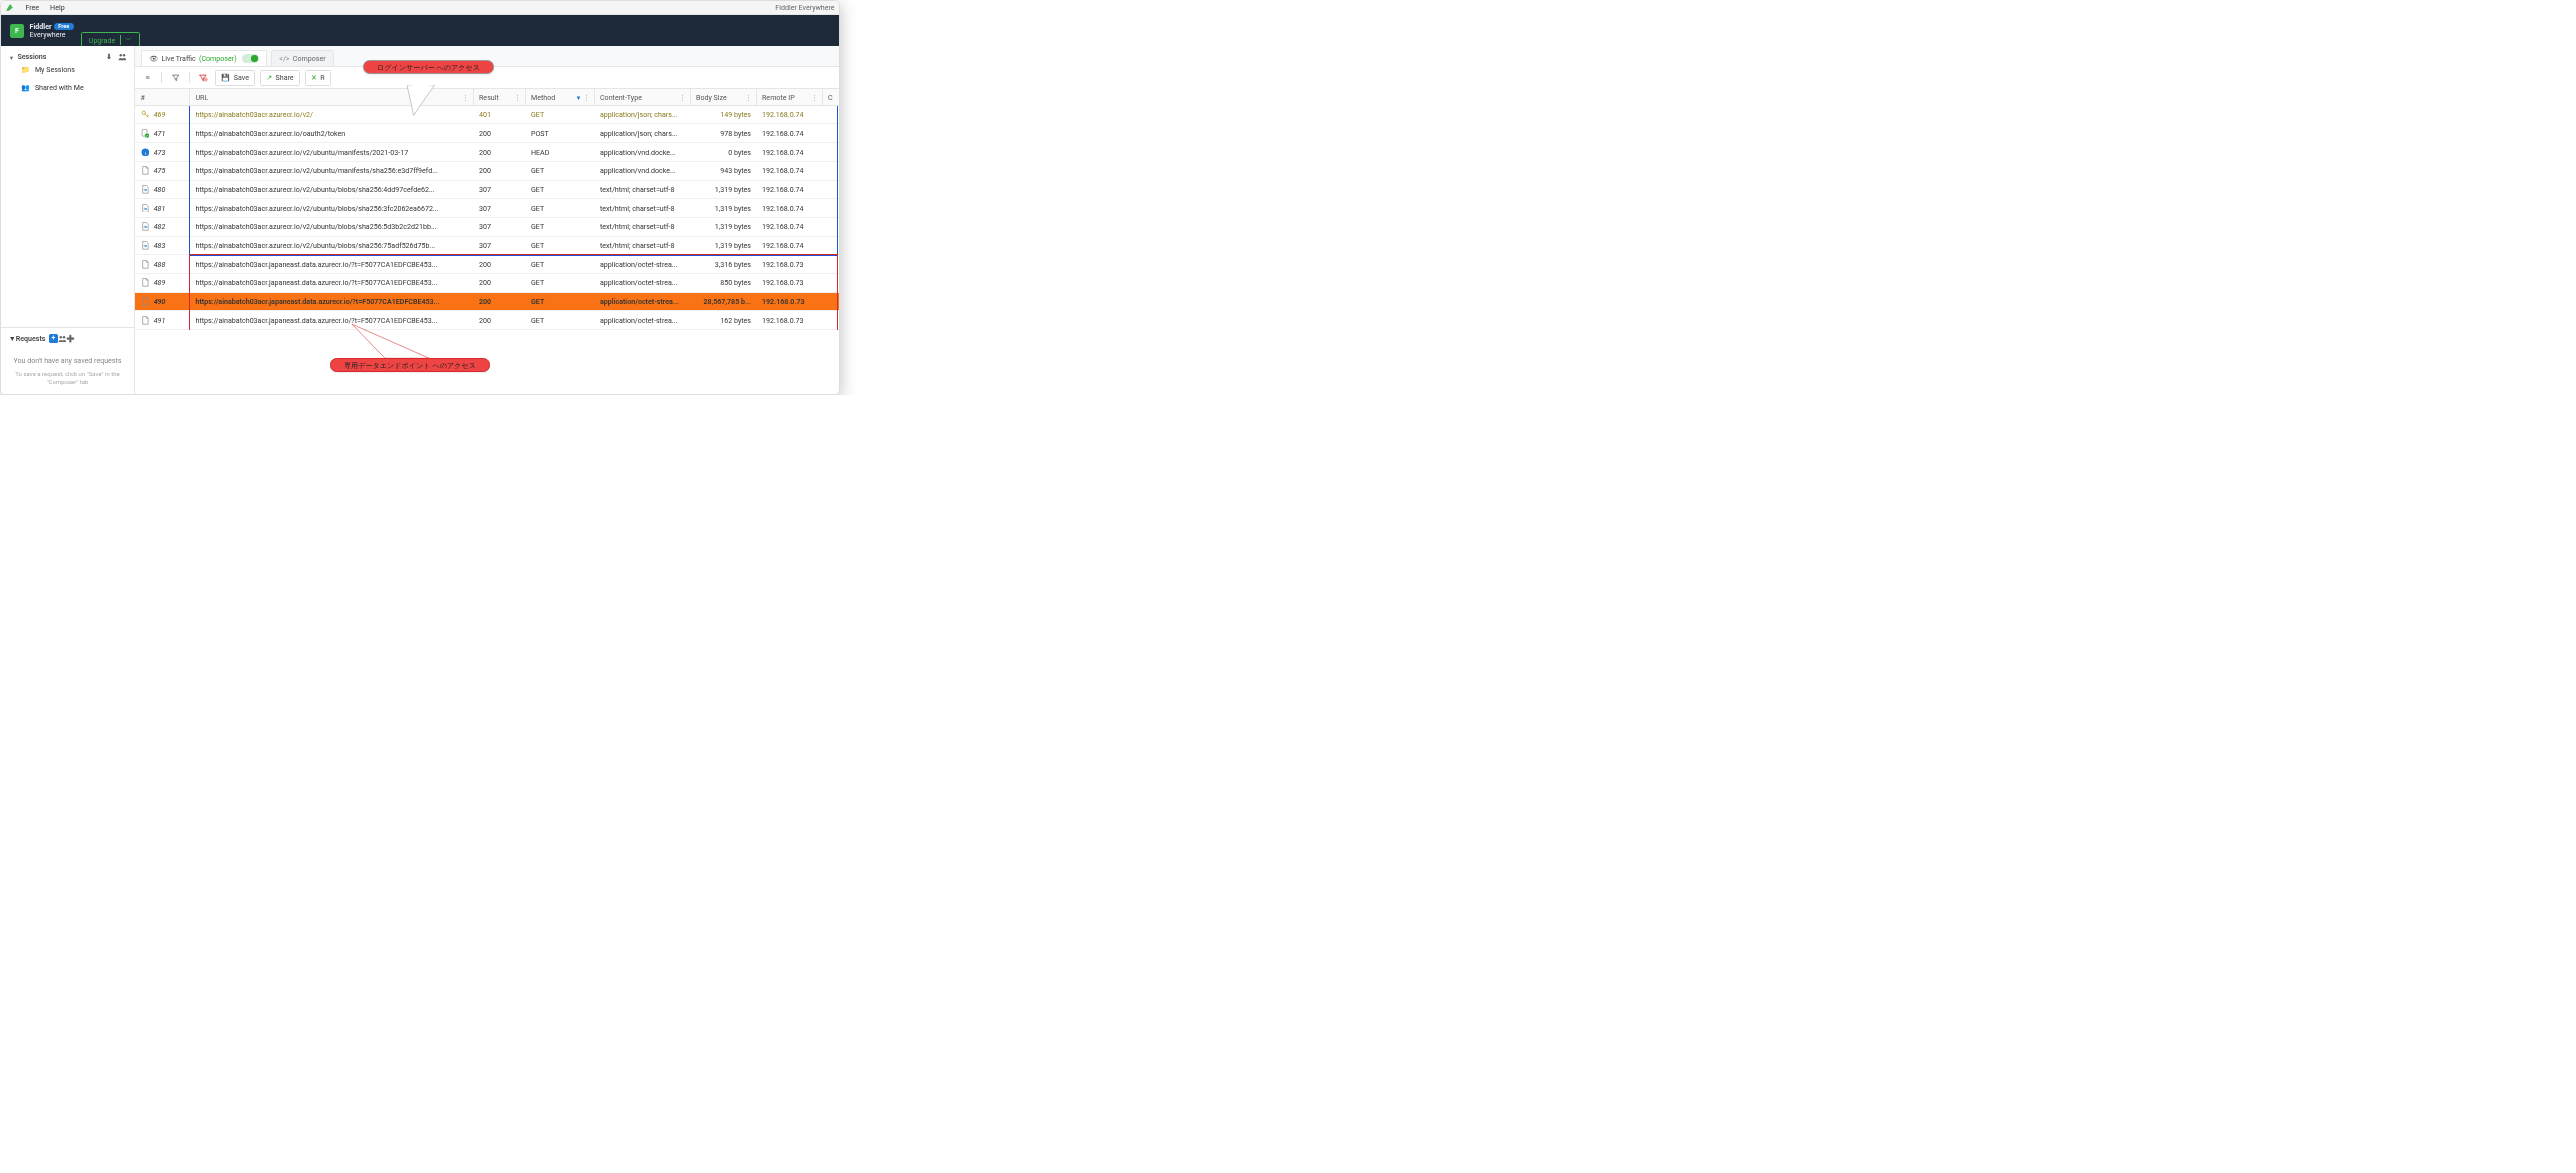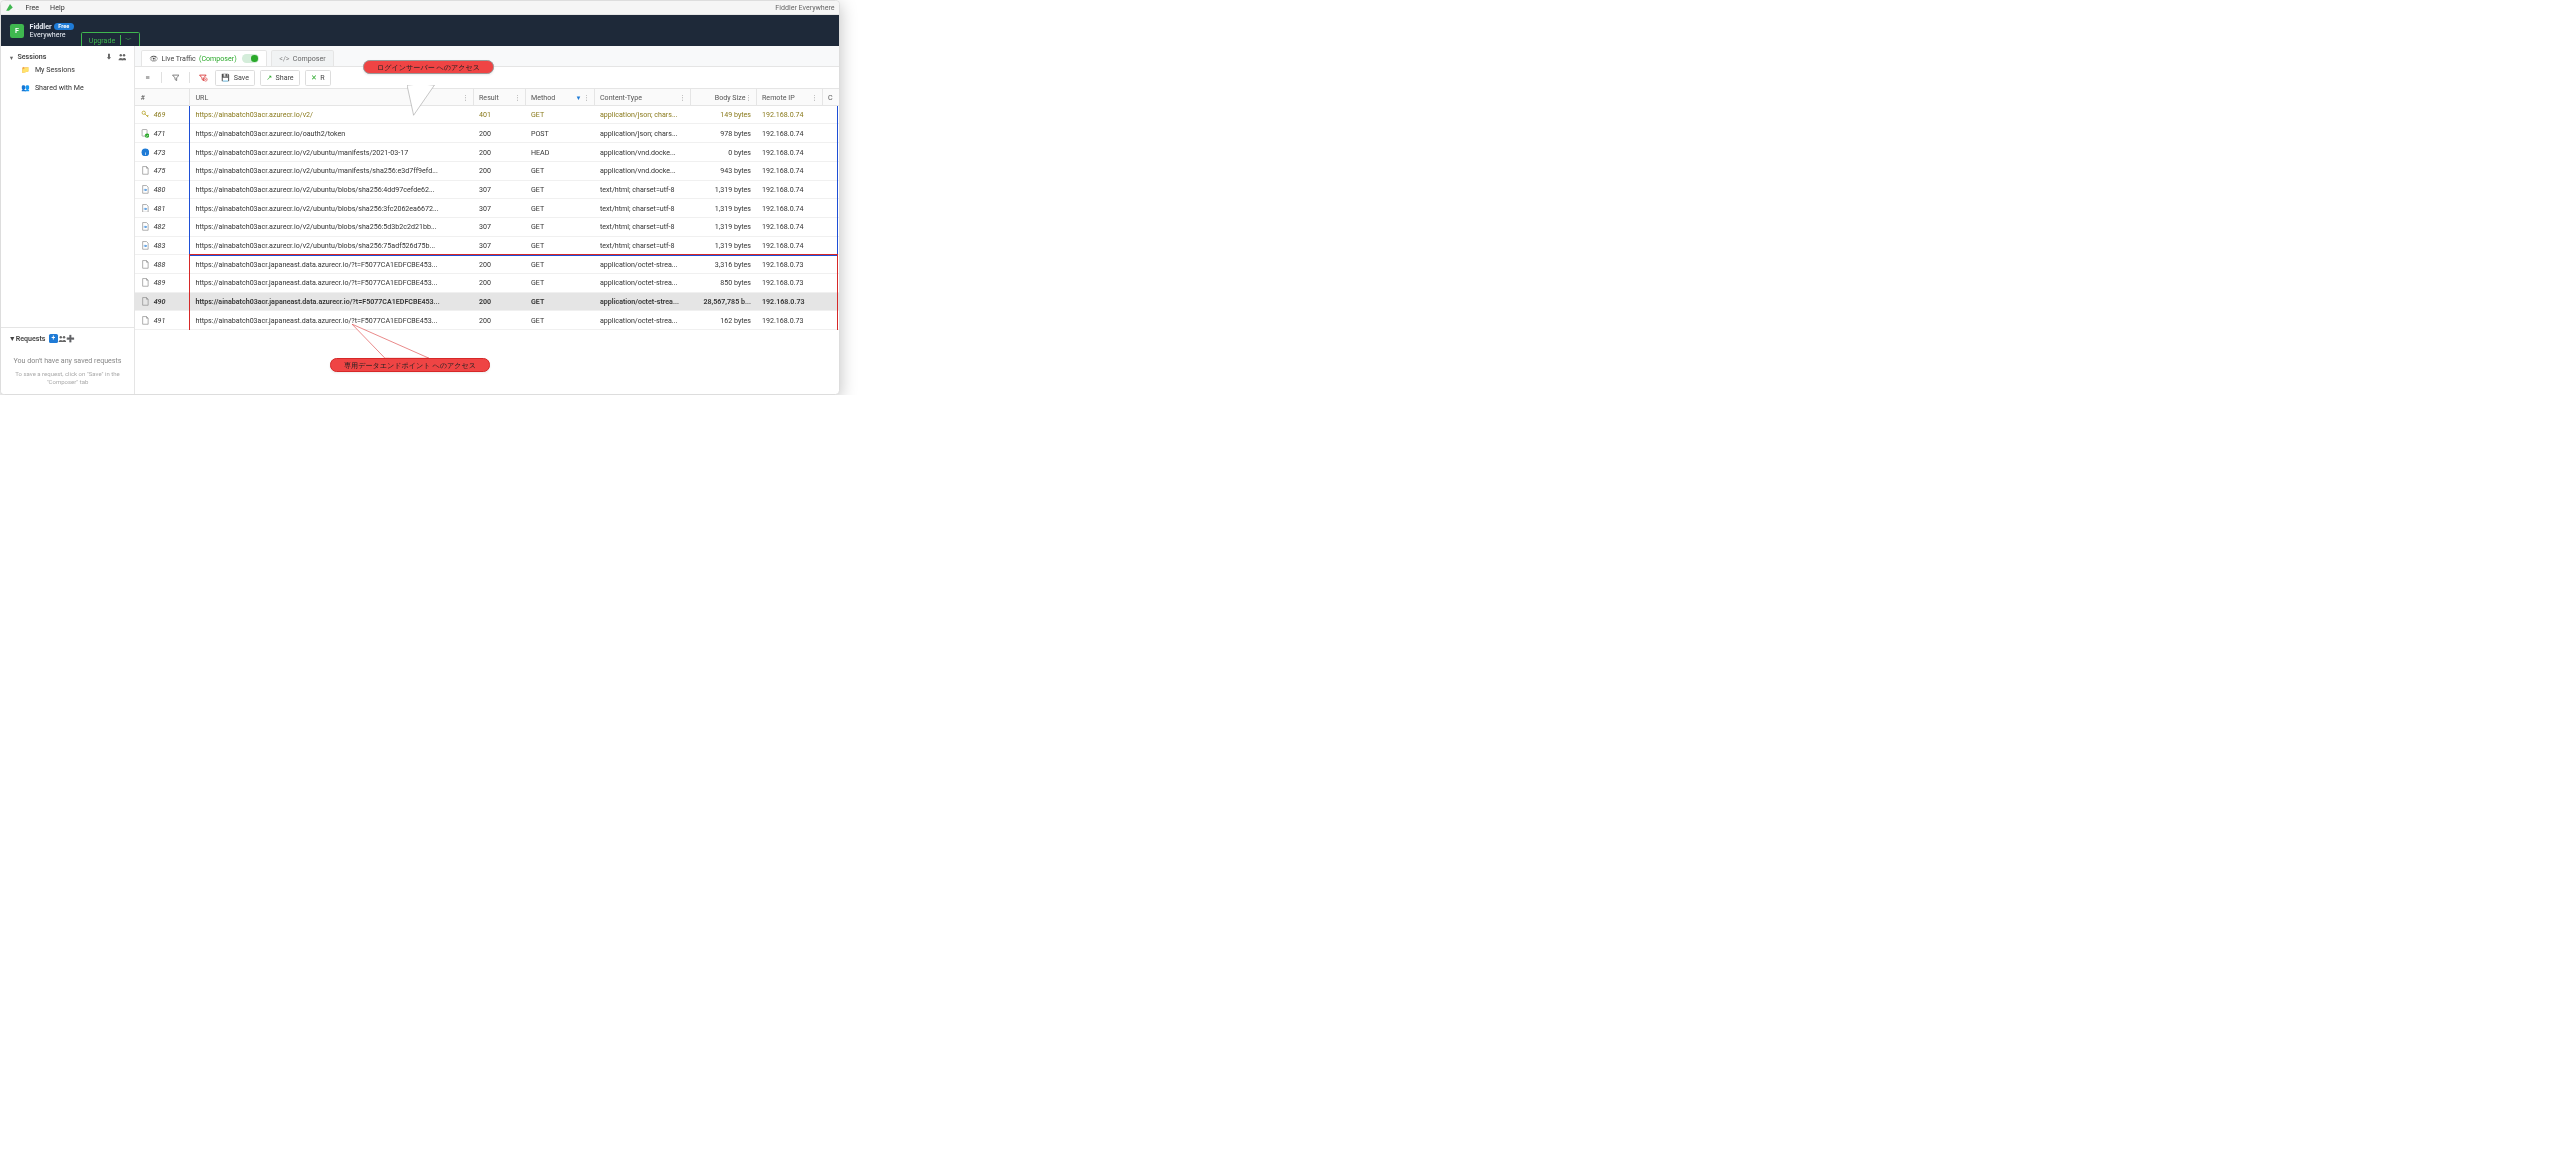--- a/index.html
+++ b/index.html
@@ -57,27 +57,27 @@
 
 .grid-head { display: flex; height: 16.5px; border-bottom: 0.5px solid #e5e5e5; background: #fafafa; color:#555; font-size:6.9px; }
 .gh { display: flex; align-items: center; padding: 0 5.5px; border-right: 0.5px solid #e5e5e5; position: relative; }
 .gh .dots { position:absolute; right:3.3px; color:#999; cursor:pointer; }
 .gh .funnel { color:#1f7bd6; position:absolute; right:12px; font-size:6px; }
 .col-hash { width: 55px; }
 .col-url { flex: 1; min-width: 110px; }
 .col-result { width: 52px; }
 .col-method { width: 69px; }
 .col-ct { width: 96px; }
-.col-body { width: 66px; text-align:right; justify-content:flex-end; padding-right:10px;}
+.col-body { width: 66px; text-align:right; padding-right:10px;}
 .col-ip { width: 66px; }
 .col-extra { width: 16.5px; border-right:none;}
 
 .grid-body { overflow: auto; position: relative; }
 .row { display: flex; height: 18.7px; align-items: center; border-bottom: 0.5px solid #f0f0f0; font-size: 7.1px; color: #333; }
-.row.sel { background: #e5e5e5; font-weight: 600; }
+.row.sel { background: #f97316; font-weight: 600; }
 .cell { padding: 0 5.5px; white-space: nowrap; overflow: hidden; text-overflow: ellipsis; }
 .cell.col-hash { display:flex; align-items:center; gap:4.4px;font-style:italic; }
 .row-icon { width: 8.8px; height:8.8px; display:inline-flex; align-items:center; justify-content:center; flex-shrink:0; }
 .row.gold { color: #8a7a1c; }
 .row.gold .cell { color:#8a7a1c; }
 
 
 .hl-blue { outline: 1.1px solid #1e4fd6; outline-offset: -0.5px; }
 .hl-red { outline: 1.1px solid #d62828; outline-offset: -0.5px; }
 

